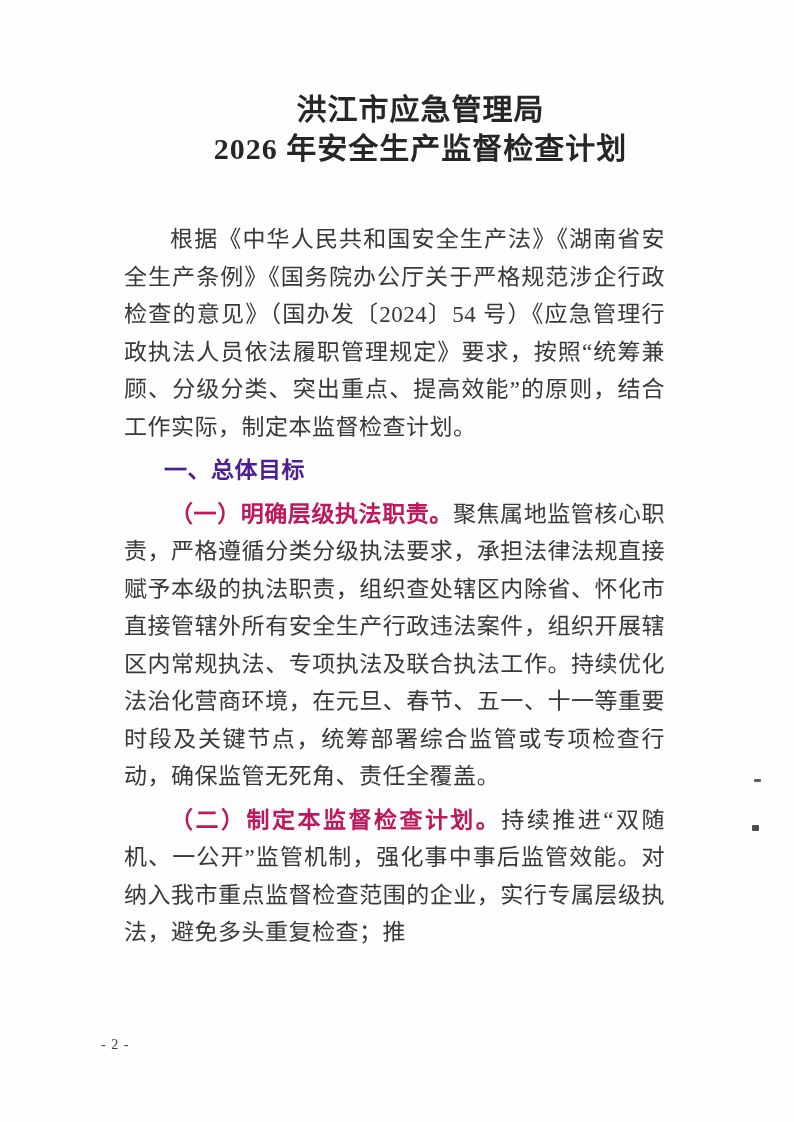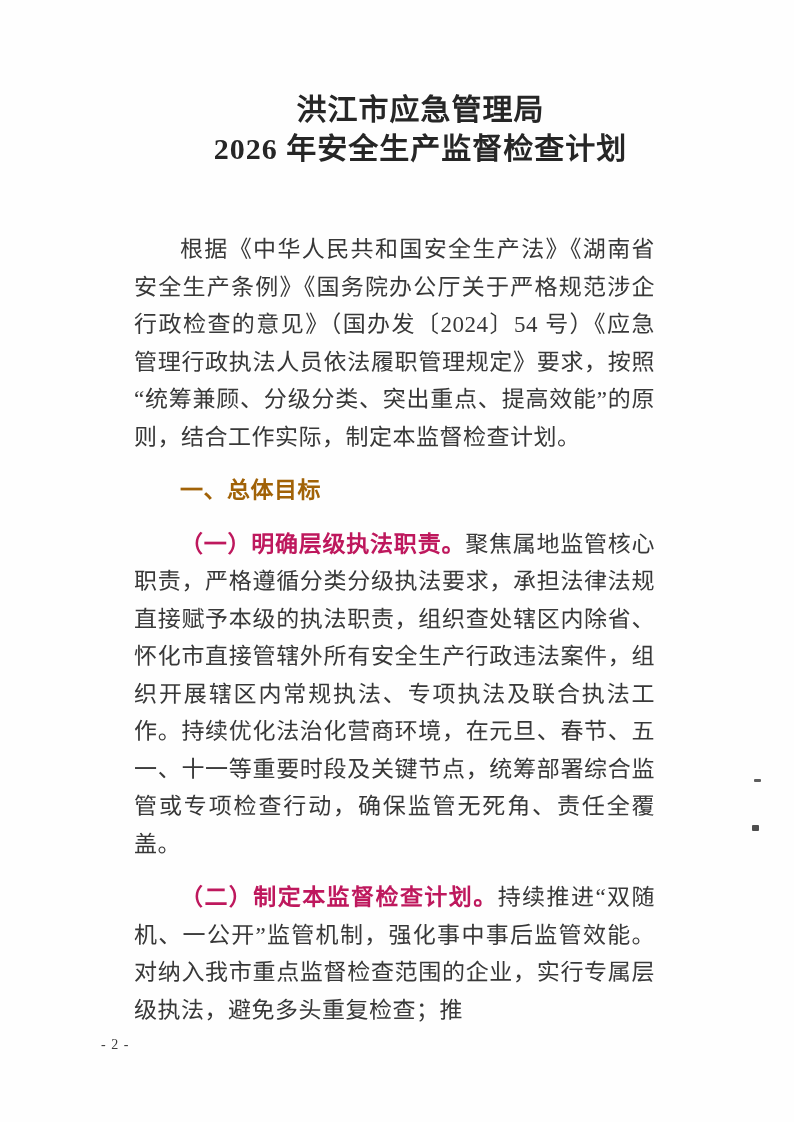--- a/index.html
+++ b/index.html
@@ -35,31 +35,31 @@
     top: 215px;
     left: 118px;
     width: 553px;
     font-size: 23px;
     line-height: 37.5px;
     letter-spacing: 0.5px;
     text-align: justify;
     color: #383838;
   }
   .para {
-    margin: 16px;
+    margin: 6px;
     text-indent: 2em;
   }
   .section-heading {
-    margin: 16px;
+    margin: 0;
     font-size: 23px;
     line-height: 37.5px;
     text-indent: 2em;
     font-weight: bold;
     font-family: "Liberation Sans", sans-serif;
-    color: #a16207;
+    color: #4c1d95;
   }
   .lead {
     font-weight: bold;
     font-family: "Liberation Sans", sans-serif;
     color: #be185d;
   }
   .page-number {
     position: absolute;
     left: 101px;
     top: 1036px;

